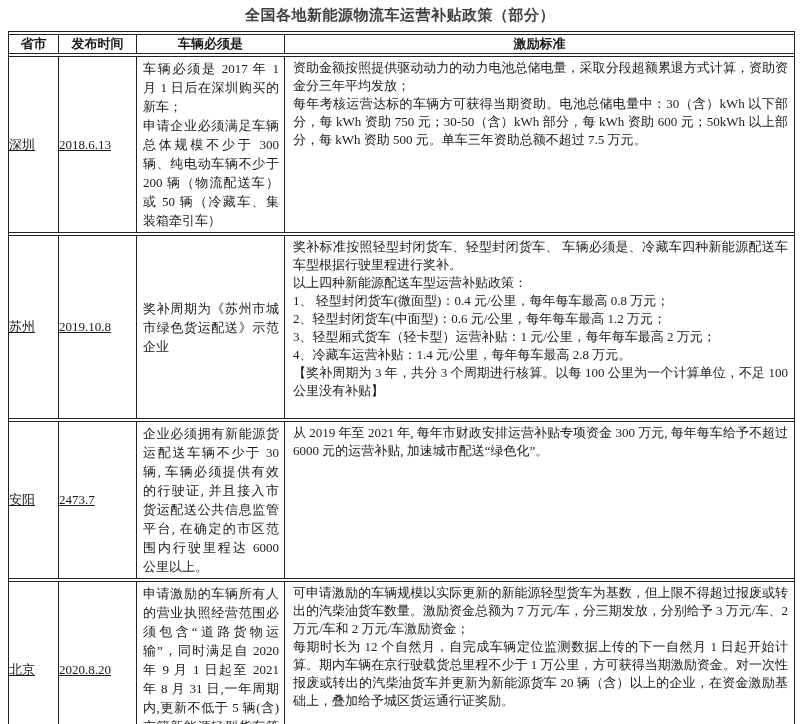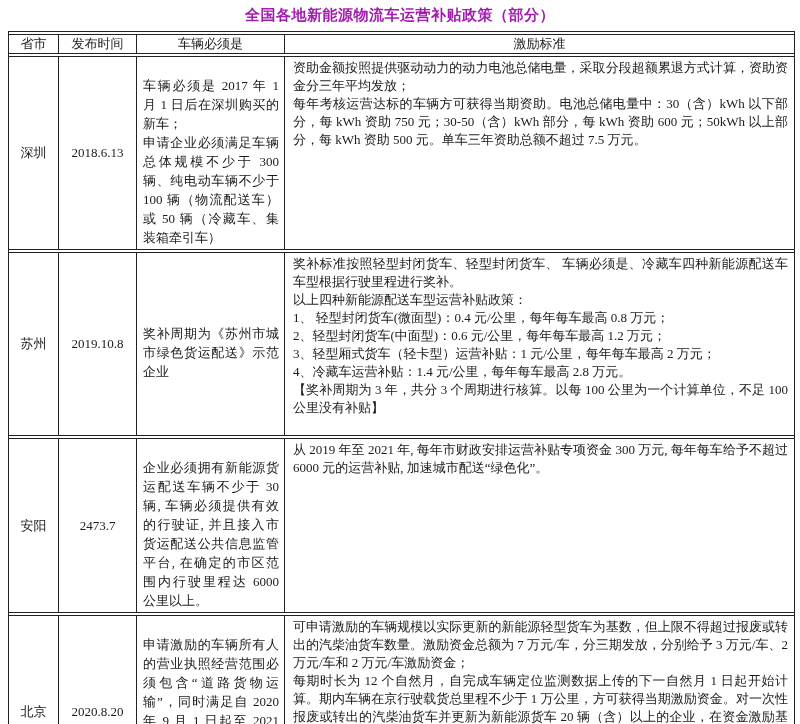--- a/index.html
+++ b/index.html
@@ -44,47 +44,47 @@
   }
   .policy-table tbody tr:last-child td {
     border-bottom: none;
   }
   .policy-table thead tr { height: 17px; }
   .policy-table tbody tr:nth-child(1) { height: 153px; }
   .policy-table tbody tr:nth-child(2) { height: 184px; }
   .policy-table tbody tr:nth-child(3) { height: 149px; }
   .policy-table tbody tr:nth-child(4) { height: 164px; }
   .policy-table th {
-    font-weight: normal;
+    font-weight: bold;
     text-align: center;
     vertical-align: middle;
   }
   td.cell-city, td.cell-date {
-    text-align: center;
     vertical-align: middle;
+    text-decoration: underline;
   }
   td.cell-scope {
     vertical-align: middle;
-    padding: 19px 5px 2px 6px;
+    padding: 2px 5px 2px 6px;
     line-height: 19px;
     text-align: justify;
   }
   td.cell-standard {
     vertical-align: top;
     padding: 2px 6px 2px 8px;
     line-height: 18px;
     text-align: justify;
   }
   .para { margin: 0; }
 </style>
 </head>
 <body>
 
 <div class="page">
-  <h1 class="page-title" style="color: #a21caf;">全国各地新能源物流车运营补贴政策（部分）</h1>
+  <h1 class="page-title" style="color: #404040;">全国各地新能源物流车运营补贴政策（部分）</h1>
 
   <table class="policy-table">
     <colgroup>
       <col style="width:49px">
       <col style="width:78px">
       <col style="width:148px">
       <col style="width:510px">
     </colgroup>
     <thead>
       <tr>
@@ -93,21 +93,21 @@
         <th>车辆必须是</th>
         <th>激励标准</th>
       </tr>
     </thead>
     <tbody>
       <tr>
         <td class="cell-city">深圳</td>
         <td class="cell-date">2018.6.13</td>
         <td class="cell-scope">
             <div class="para">车辆必须是 2017 年 1 月 1 日后在深圳购买的新车；</div>
-            <div class="para">申请企业必须满足车辆总体规模不少于 300 辆、纯电动车辆不少于 100 辆（物流配送车）或 50 辆（冷藏车、集装箱牵引车）</div>
+            <div class="para">申请企业必须满足车辆总体规模不少于 300 辆、纯电动车辆不少于 200 辆（物流配送车）或 50 辆（冷藏车、集装箱牵引车）</div>
           </td>
         <td class="cell-standard">
             <div class="para">资助金额按照提供驱动动力的动力电池总储电量，采取分段超额累退方式计算，资助资金分三年平均发放；</div>
             <div class="para">每年考核运营达标的车辆方可获得当期资助。电池总储电量中：30（含）kWh 以下部分，每 kWh 资助 750 元；30-50（含）kWh 部分，每 kWh 资助 600 元；50kWh 以上部分，每 kWh 资助 500 元。单车三年资助总额不超过 7.5 万元。</div>
           </td>
       </tr>
       <tr>
         <td class="cell-city">苏州</td>
         <td class="cell-date">2019.10.8</td>
         <td class="cell-scope">

